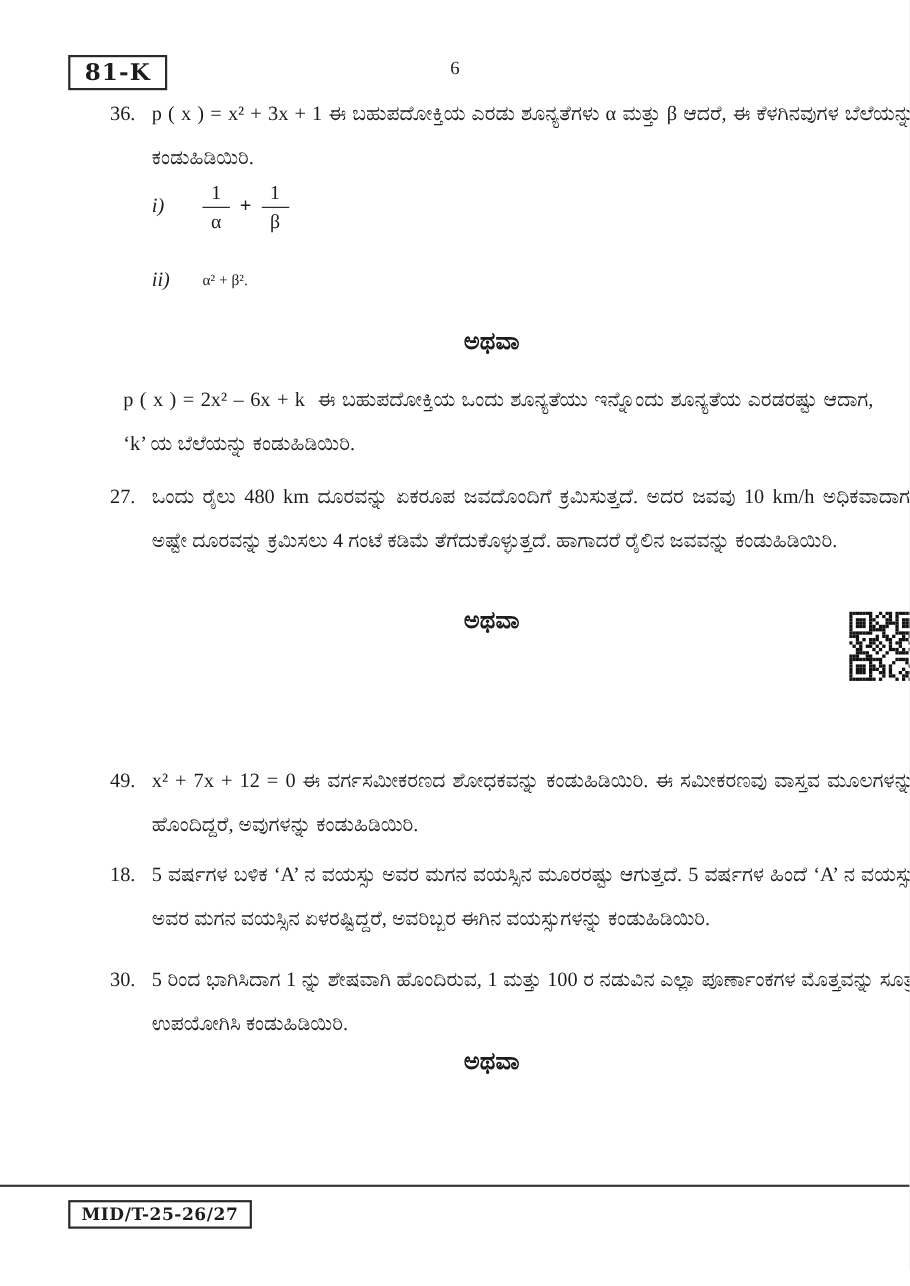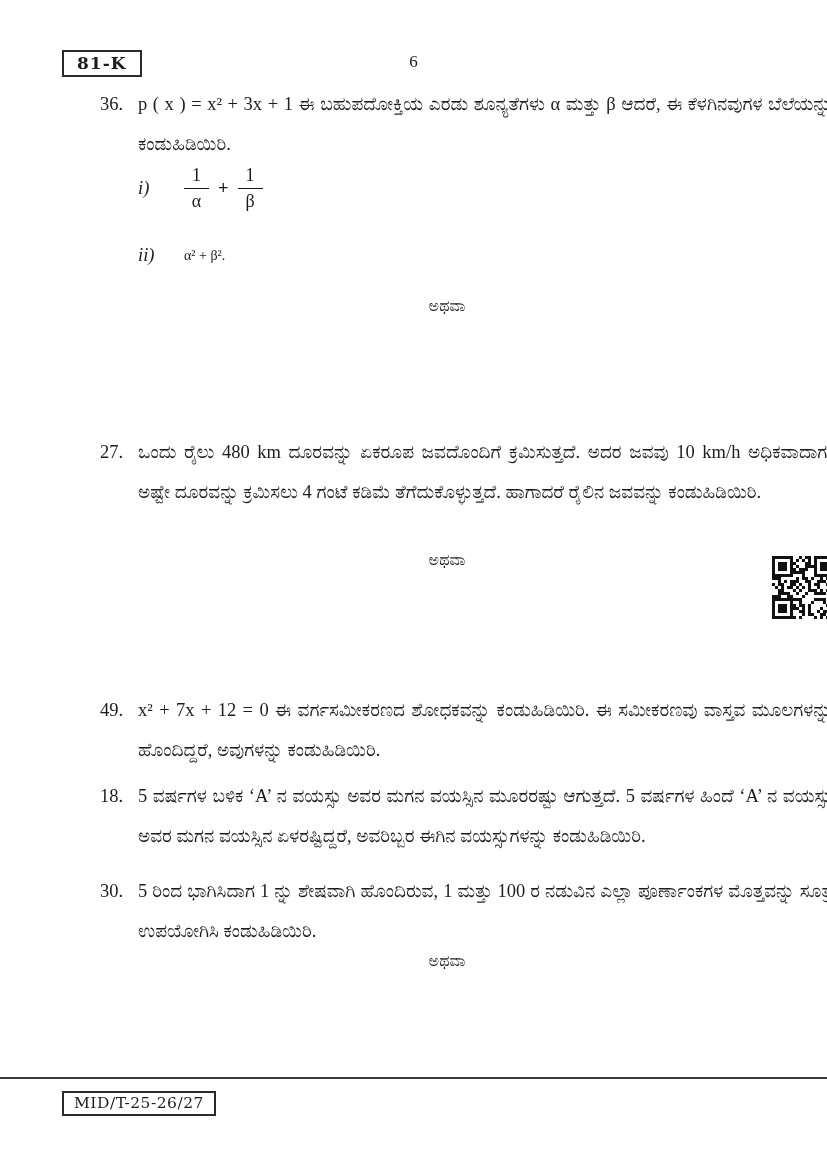--- a/index.html
+++ b/index.html
@@ -4,56 +4,56 @@
 <style>
   html,body{margin:0;padding:0;background:#e8e8e8;}
   .page{
     position:relative;width:827px;height:1169px;background:#ffffff;
     overflow:hidden;margin:0 auto;
     font-family:"Liberation Serif","DejaVu Serif",serif;color:#1c1c1c;
   }
   .code-box{
     position:absolute;left:62px;top:50px;border:2px solid #2a2a2a;
     padding:1px 13px 2px;font-family:"DejaVu Serif",serif;font-weight:bold;
-    font-size:17px;letter-spacing:1px;background:#fff;
+    font-size:21px;letter-spacing:1px;background:#fff;
   }
   .page-number{
     position:absolute;left:0;top:52px;width:827px;text-align:center;
     font-size:17px;
   }
   .para{
     position:absolute;left:100px;width:694px;font-size:18.5px;
     line-height:40px;text-align:justify;padding-left:38px;text-indent:-38px;
   }
   .qnum{display:inline-block;width:38px;text-indent:0;}
   .alt{
     position:absolute;left:112px;width:682px;font-size:18.5px;
     line-height:40px;text-align:justify;
   }
   .or{
     position:absolute;left:100px;width:694px;text-align:center;
-    font-weight:normal;font-size:16px;
+    font-weight:bold;font-size:22px;
   }
   .math{}
   .subitem{
     position:absolute;left:138px;display:flex;align-items:center;
     font-size:18.5px;
   }
   .sublabel{width:46px;font-style:italic;}
   .frac{display:inline-flex;flex-direction:column;text-align:center;
     font-size:18px;line-height:23px;}
   .frac .num{border-bottom:1.6px solid #161616;padding:0 8px 1px;display:block;}
   .frac .den{display:block;padding-top:1px;}
   .op{margin:0 9px;font-weight:bold;}
   .expr{font-size:14px;}
   .qr{position:absolute;left:772px;top:556px;width:63px;height:63px;}
   .footer-rule{position:absolute;left:0;top:1077px;width:827px;height:2px;background:#3a3a3a;}
   .footer-box{
     position:absolute;left:62px;top:1091px;border:2px solid #2a2a2a;
-    padding:1px 10px 2px;font-family:"DejaVu Serif",serif;font-weight:normal;
+    padding:1px 10px 2px;font-family:"DejaVu Serif",serif;font-weight:bold;
     font-size:15.5px;letter-spacing:0.5px;background:#fff;
   }
 </style>
 </head>
 <body>
 
 <div class="page">
 
   <div class="code-box">
     <span>81-K</span>
@@ -77,20 +77,23 @@
     </span>
   </div>
 
   <div class="subitem" style="top:245px">
     <span class="sublabel">ii)</span>
     <span class="expr">α² + β².</span>
   </div>
 
   <div class="or" style="top:297px">ಅಥವಾ</div>
 
+  <div class="alt" style="top:344px">
+    <span class="math">p ( x ) = 2x² – 6x + k</span>&nbsp; <span>ಈ ಬಹುಪದೋಕ್ತಿಯ ಒಂದು ಶೂನ್ಯತೆಯು ಇನ್ನೊಂದು ಶೂನ್ಯತೆಯ ಎರಡರಷ್ಟು ಆದಾಗ,</span> <span class="math">‘k’</span> <span>ಯ ಬೆಲೆಯನ್ನು ಕಂಡುಹಿಡಿಯಿರಿ.</span>
+  </div>
 
   <div class="para" style="top:432px">
     <span class="qnum">27.</span><span>ಒಂದು ರೈಲು 480 km ದೂರವನ್ನು ಏಕರೂಪ ಜವದೊಂದಿಗೆ ಕ್ರಮಿಸುತ್ತದೆ. ಅದರ ಜವವು 10 km/h ಅಧಿಕವಾದಾಗ, ಅಷ್ಟೇ ದೂರವನ್ನು ಕ್ರಮಿಸಲು 4 ಗಂಟೆ ಕಡಿಮೆ ತೆಗೆದುಕೊಳ್ಳುತ್ತದೆ. ಹಾಗಾದರೆ ರೈಲಿನ ಜವವನ್ನು ಕಂಡುಹಿಡಿಯಿರಿ.</span>
   </div>
 
   <div class="or" style="top:551px">ಅಥವಾ</div>
 
   <div class="qr"><svg width="63" height="63">
         <rect x="0" y="0" width="3" height="3" fill="#111"></rect>
         <rect x="3" y="0" width="3" height="3" fill="#111"></rect>

